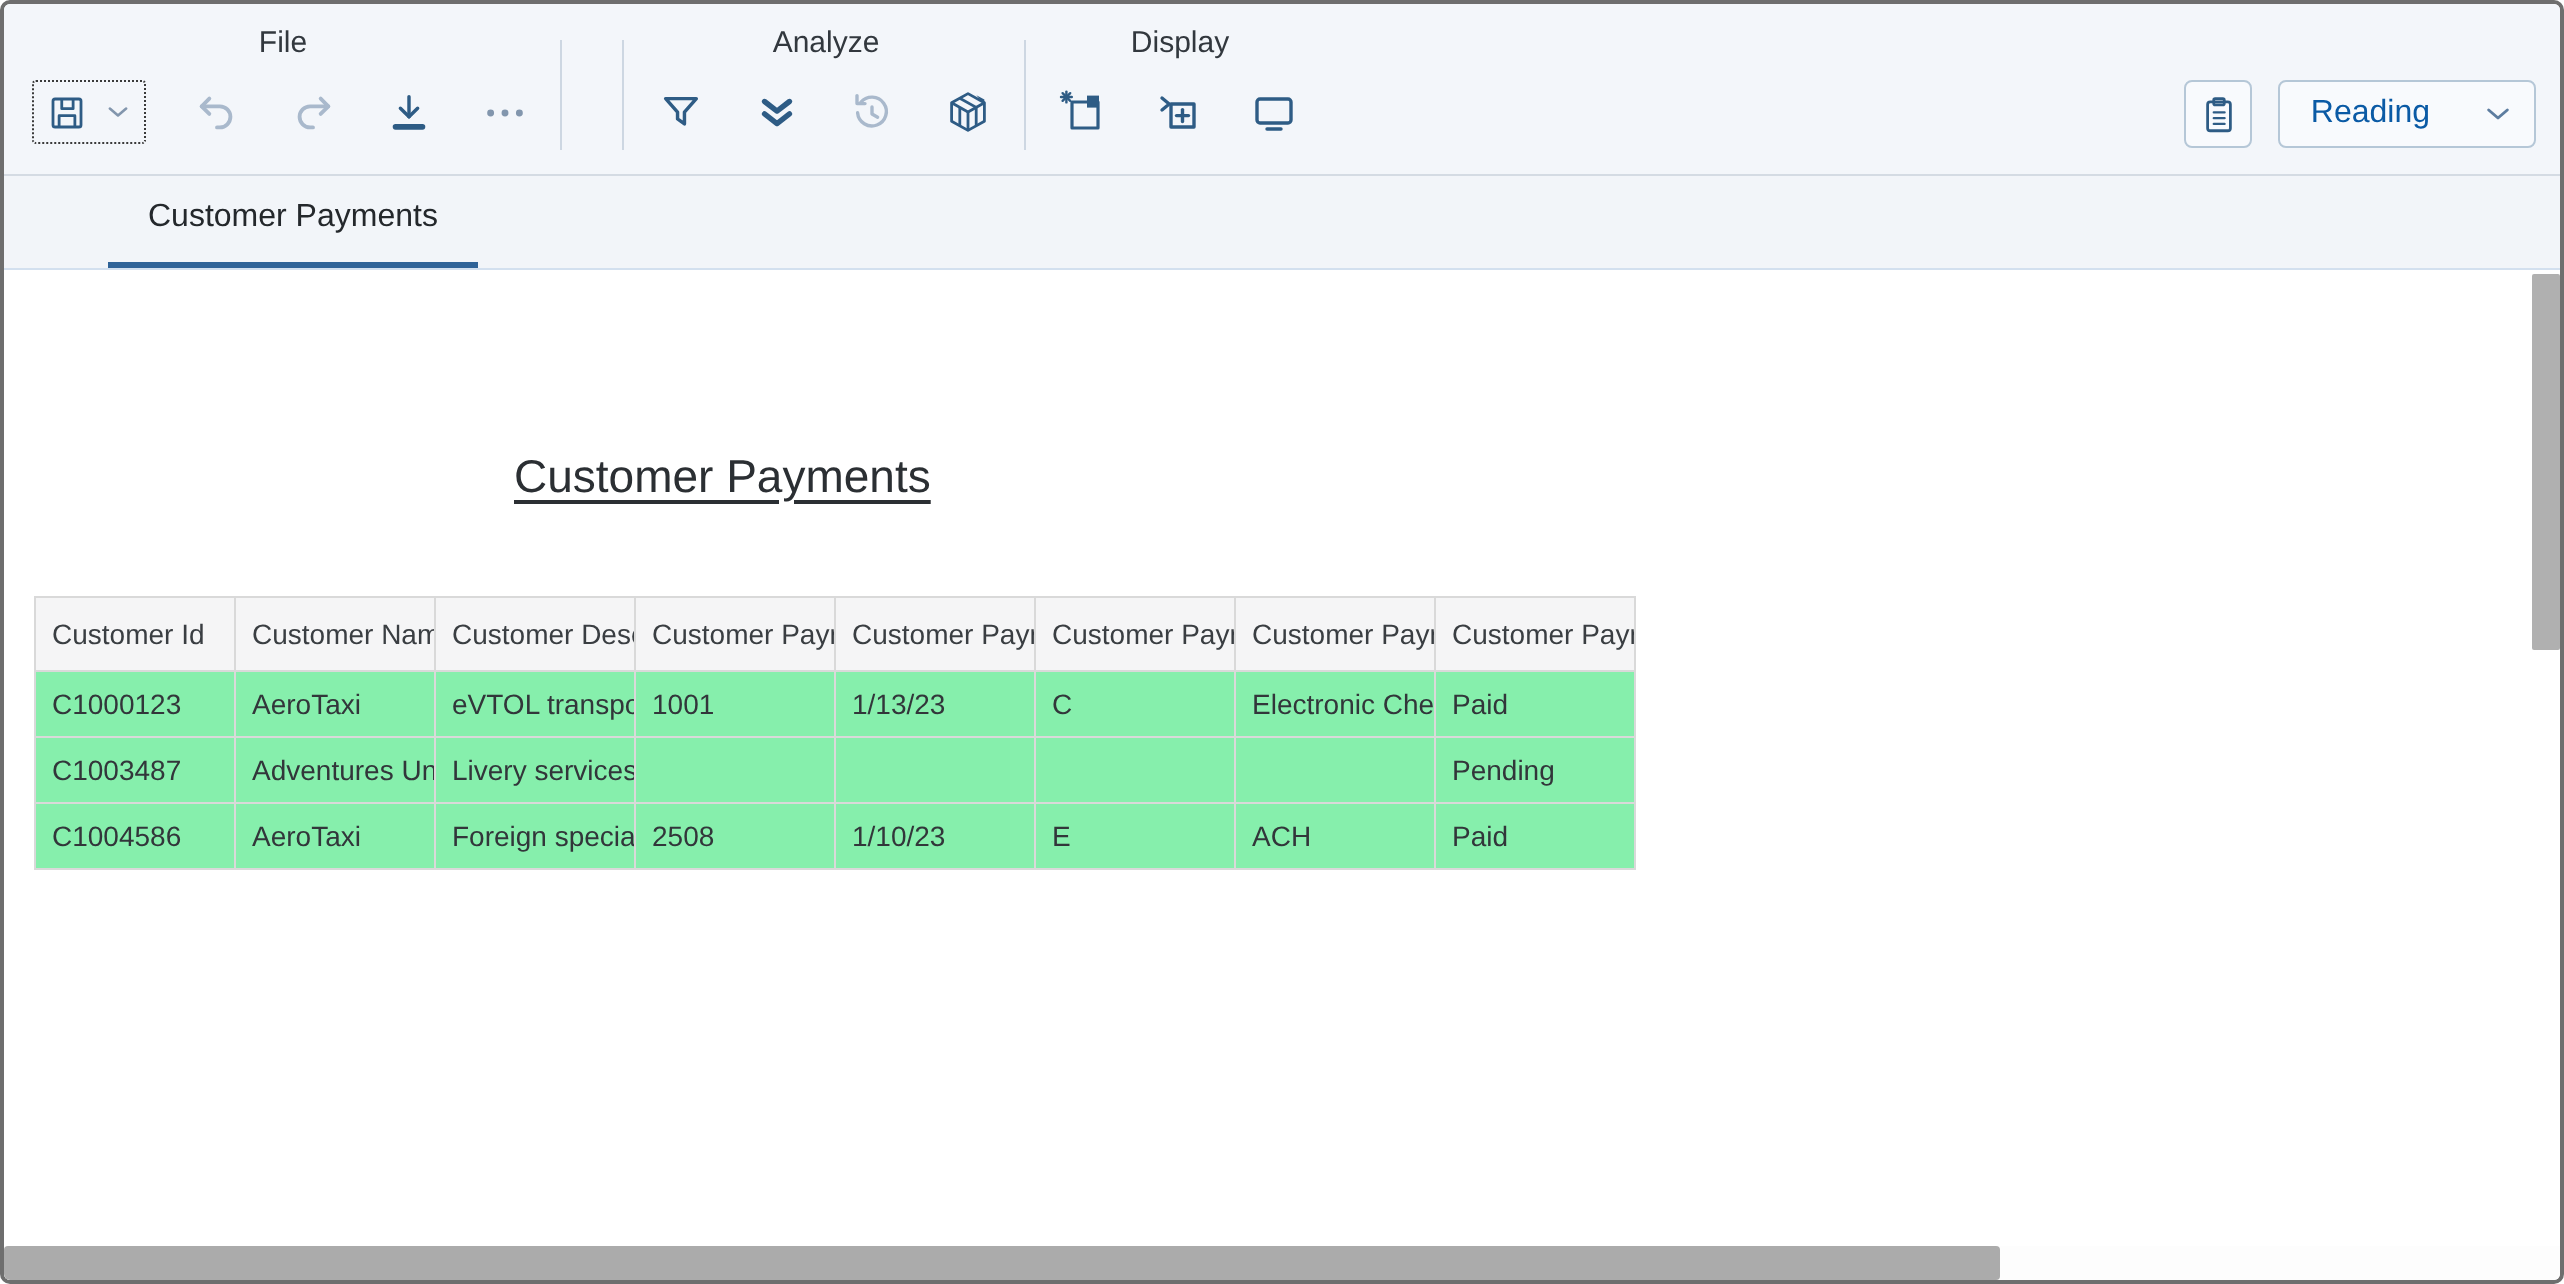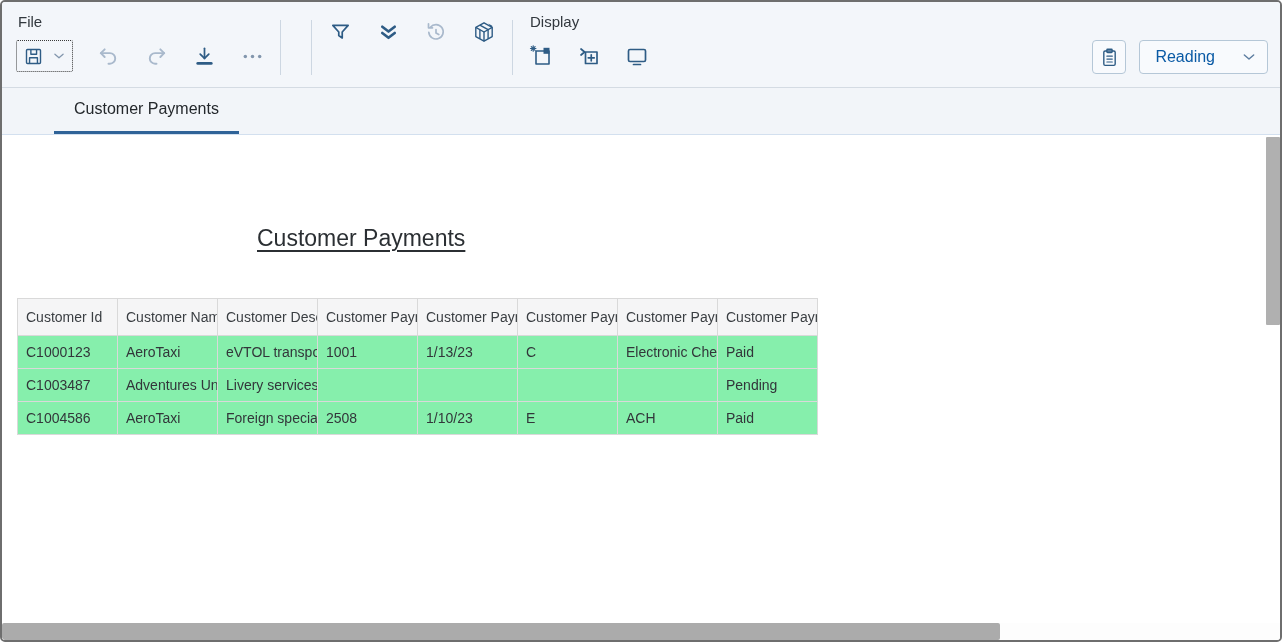--- a/index.html
+++ b/index.html
@@ -21,21 +21,21 @@
   }
 
   
   .toolbar {
     height: 86px; flex: 0 0 86px;
     background: #f3f6fa;
     border-bottom: 1px solid #d4dbe3;
     display: flex;
     padding: 0 12px 0 14px;
   }
-  .tb-section { display: flex; flex-direction: column; padding-top: 9px; }
+  .tb-section { display: flex; flex-direction: column; padding-top: 9px; text-align: center; }
   .tb-label { font-size: 15px; color: #32383e; height: 24px; line-height: 22px; padding-left: 2px; white-space: nowrap; }
   .tb-icons { display: flex; align-items: center; height: 38px; gap: 22px; margin-top: 2px; }
   .tb-sep { width: 1px; background: #cdd7e2; margin: 18px 15px 12px 15px; }
   .icon-btn {
     width: 26px; height: 30px;
     display: flex; align-items: center; justify-content: center;
     background: transparent; border: none; cursor: pointer;
   }
   .ic-on   { color: #2e5c85; }
   .ic-mid  { color: #44719d; }
@@ -197,20 +197,21 @@
         </button>
       </div>
     </div>
 
     <div class="tb-sep"></div>
 
 
     <div class="tb-sep"></div>
 
     <div class="tb-section">
+      <div class="tb-label">Analyze</div>
       <div class="tb-icons">
         <button class="icon-btn ic-on">
           <span>
             <svg width="23" height="23" viewBox="0 0 24 24" fill="none" stroke="currentColor" stroke-width="1.8" stroke-linejoin="round">
               <path d="M4 4.5h16l-6.2 7v6.2l-3.6-2.6v-3.6z"></path>
             </svg>
           </span>
         </button>
         <button class="icon-btn ic-on">
           <span>

